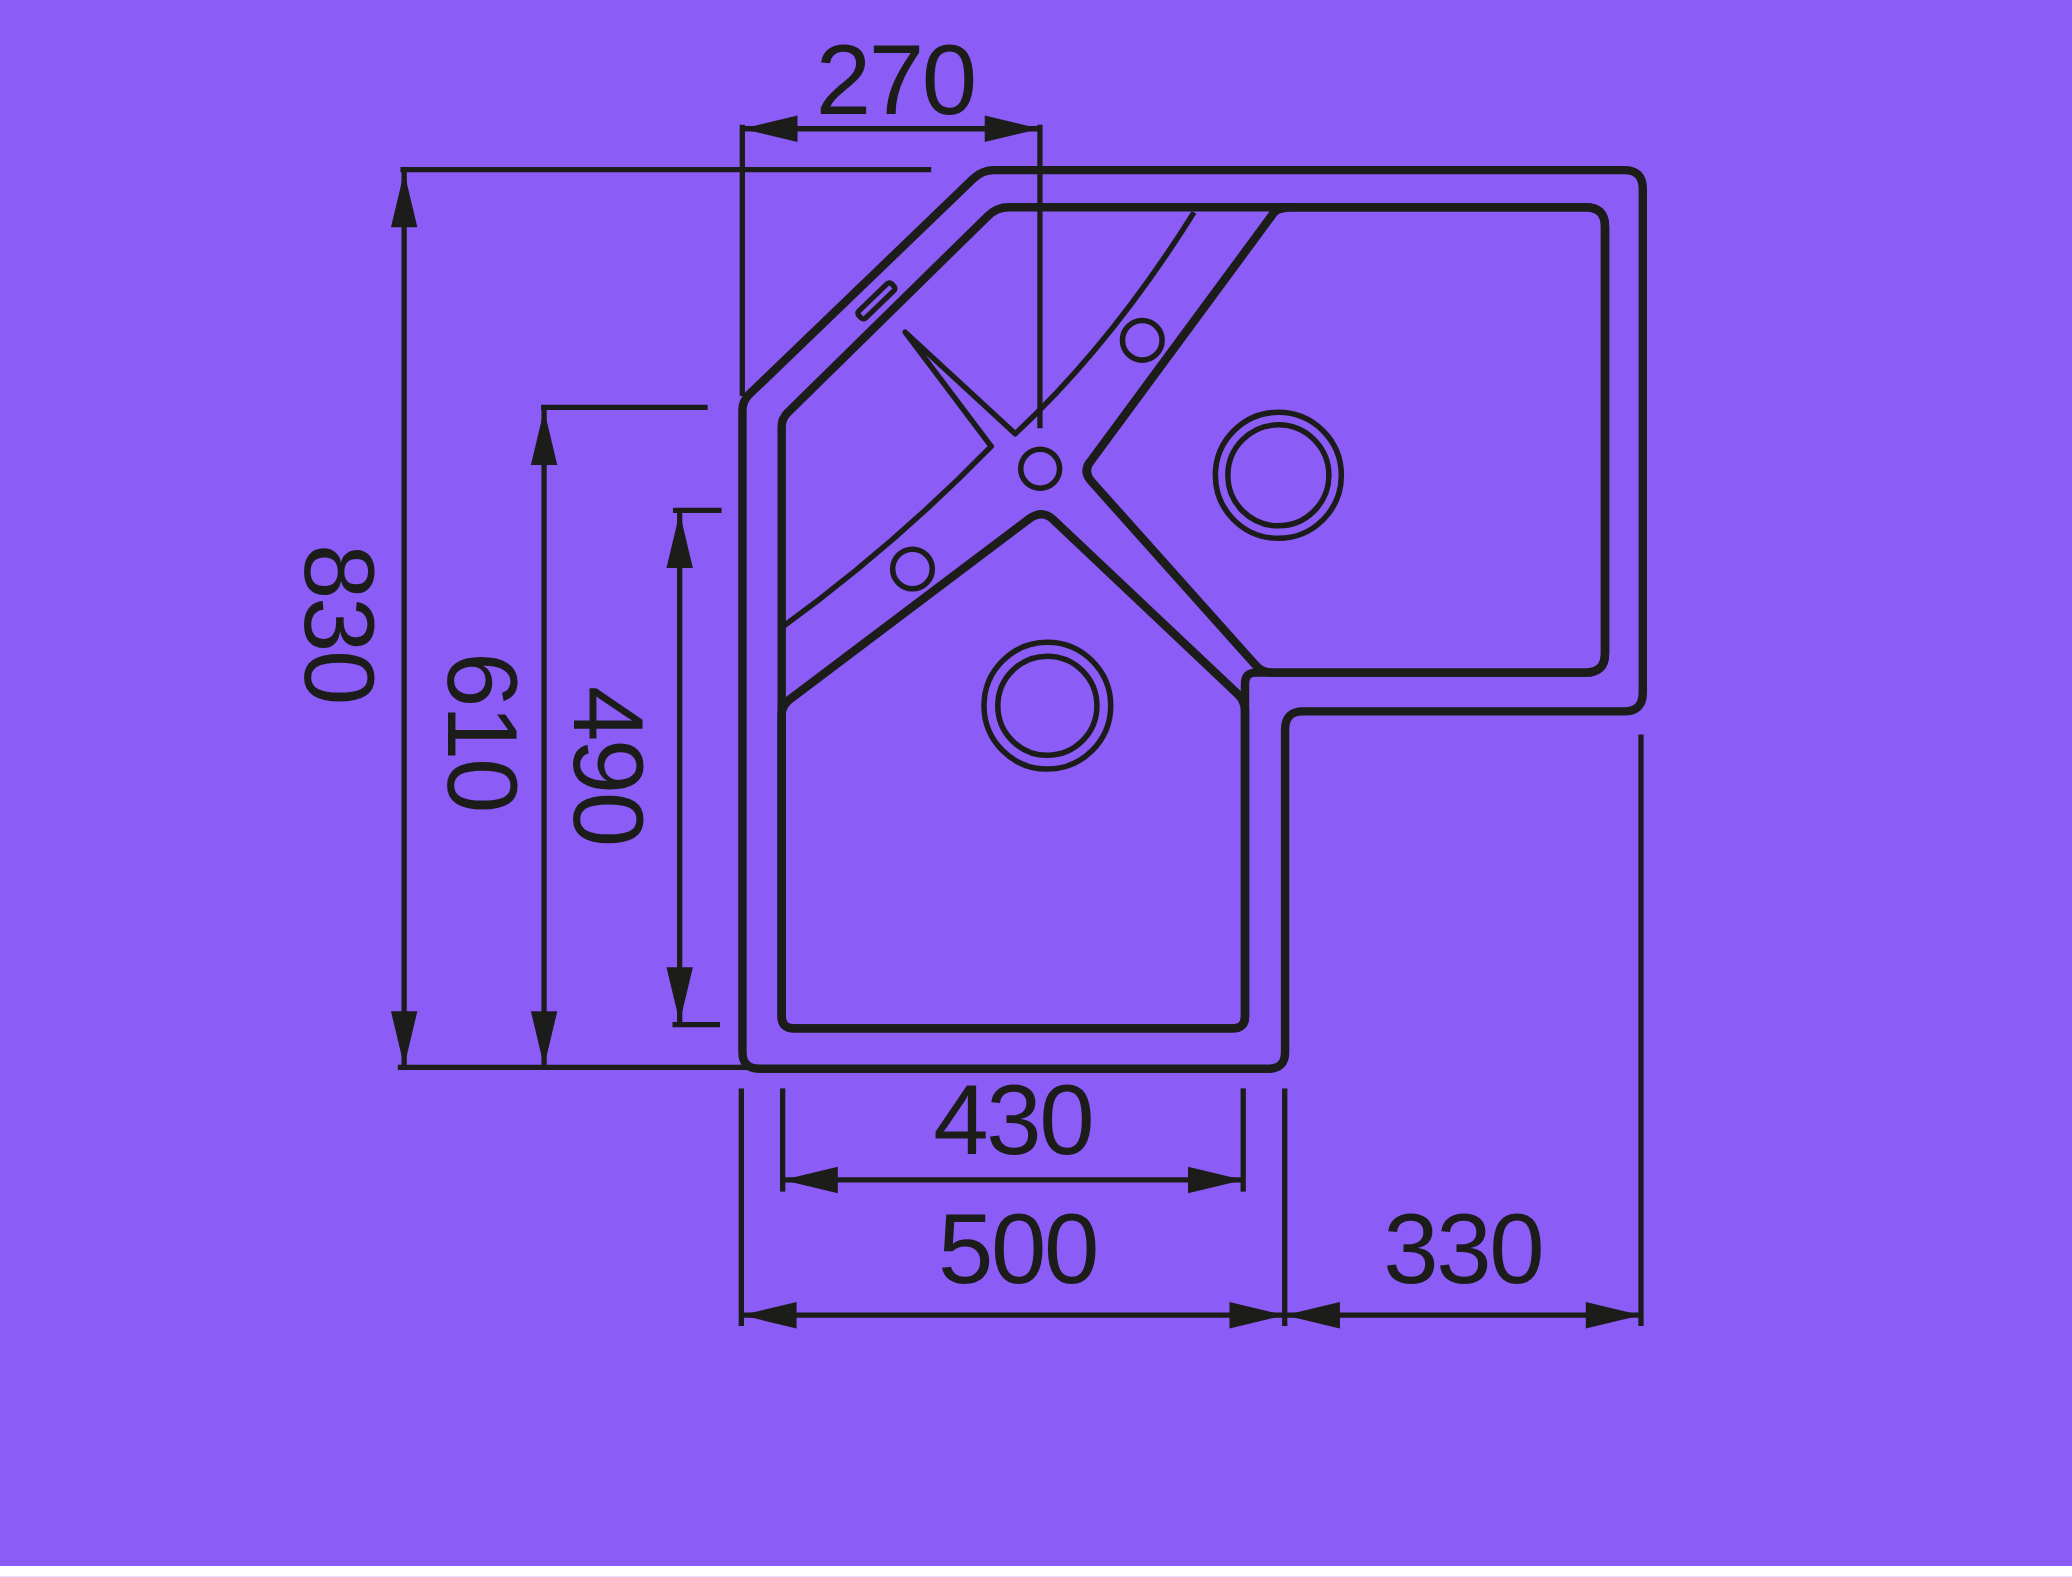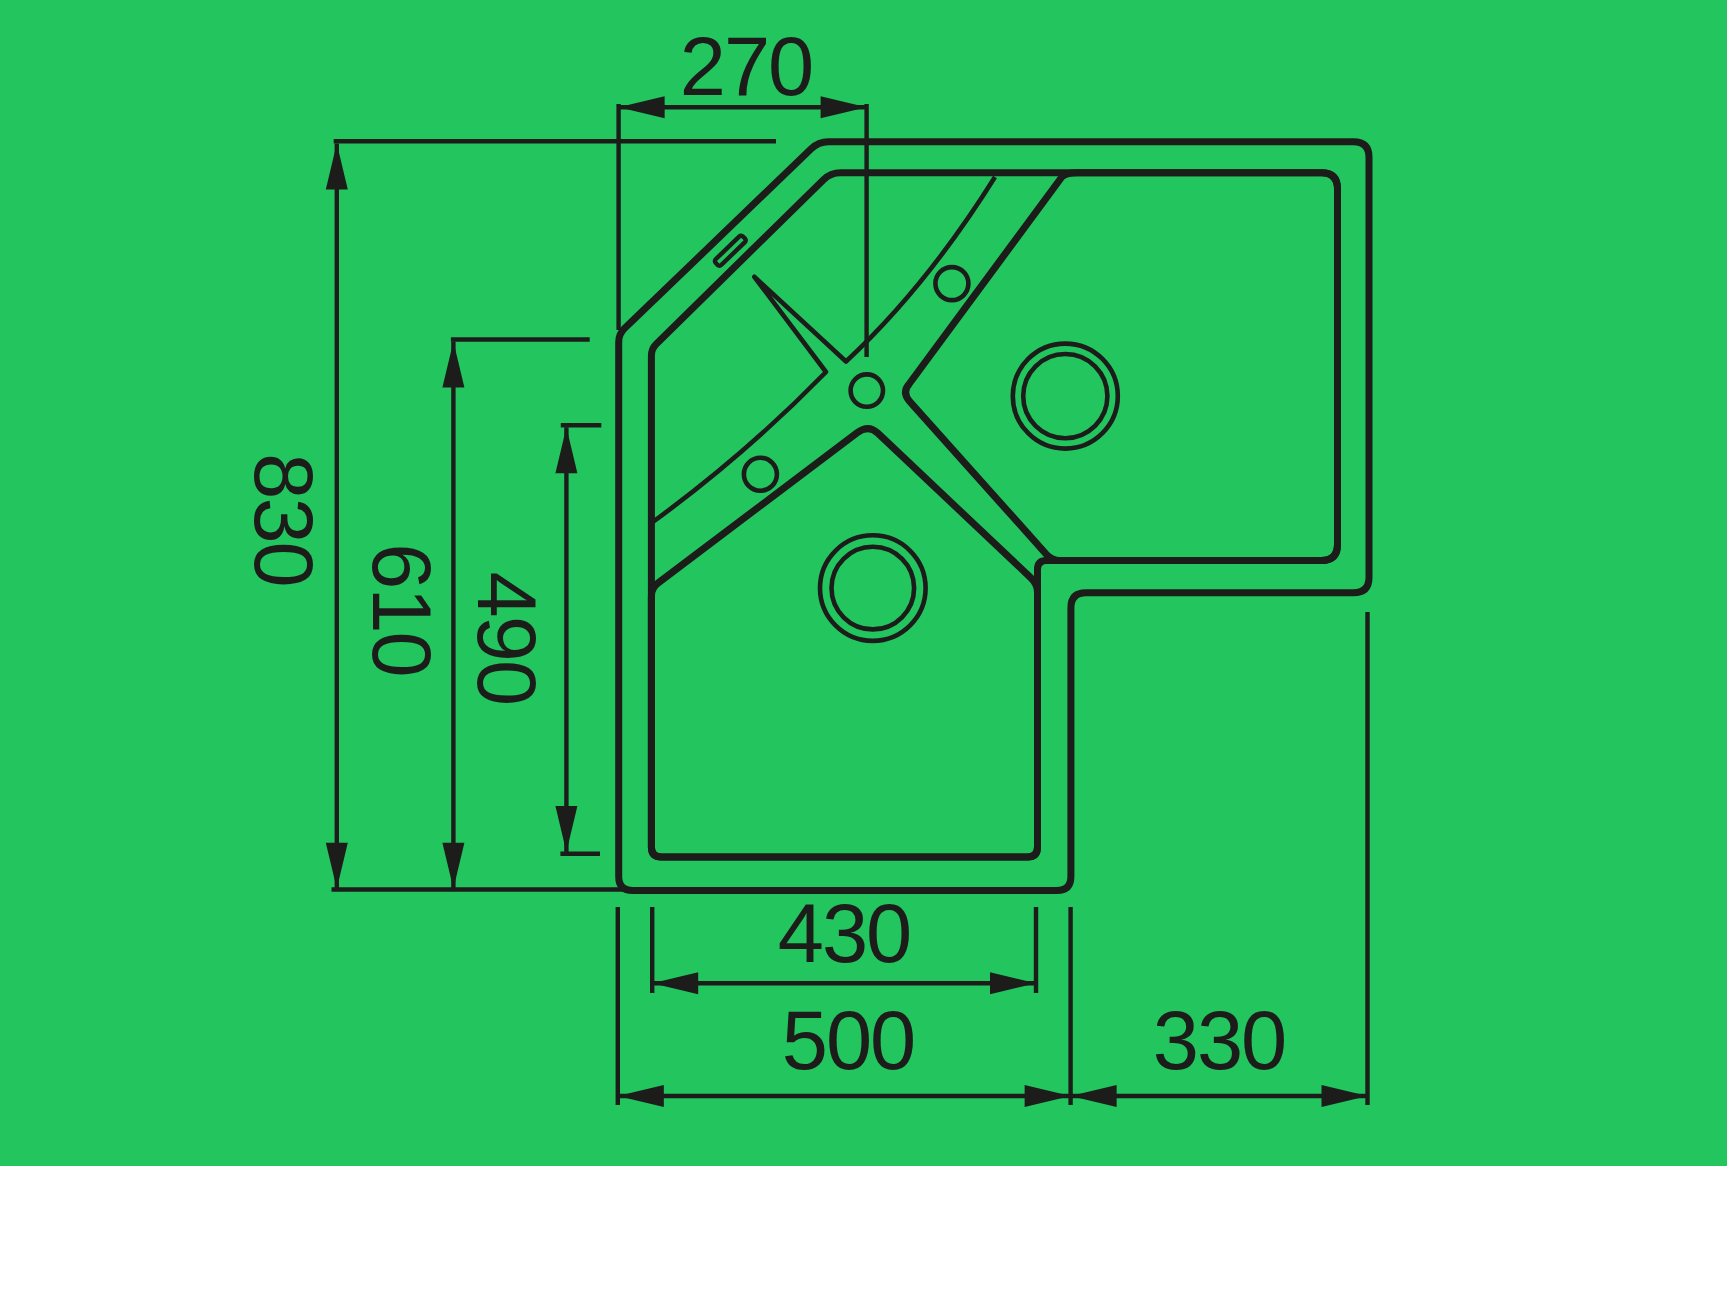--- a/index.html
+++ b/index.html
@@ -1,16 +1,16 @@
 <!DOCTYPE html>
 <html><head>
 <meta charset="utf-8">
 <style>
   html,body{margin:0;padding:0;background:#ffffff;}
-  #wrap{width:1727px;height:1166px;position:relative;background:#22c55e;overflow:hidden;}
+  #wrap{width:1727px;height:1305px;position:relative;background:#8b5cf6;overflow:hidden;}
   svg{display:block;}
   text{font-family:"Liberation Sans", sans-serif;fill:#1c1c1a;letter-spacing:-2px;}
 </style>
 </head>
 <body>
 <div id="wrap">
 <svg width="1727" height="1314" viewBox="0 0 1727 1314" fill="none" stroke-linecap="butt">
 
   <path d="M 828.4,141.8 L 1353.5,141.8 Q 1369,141.8 1369,157.3 L 1369,577.3 Q 1369,592.8 1353.5,592.8 L 1085.9,592.8 Q 1070.9,592.8 1070.9,607.8 L 1070.9,876.6 Q 1070.9,890.6 1056.9,890.6 L 632.7,890.6 Q 618.7,890.6 618.7,876.6 L 618.7,342.1 Q 618.7,334.1 624.4,328.6 L 811.2,148.8 Q 818.4,141.8 828.4,141.8 Z" stroke="#1c1c1a" stroke-width="7"></path>
 

